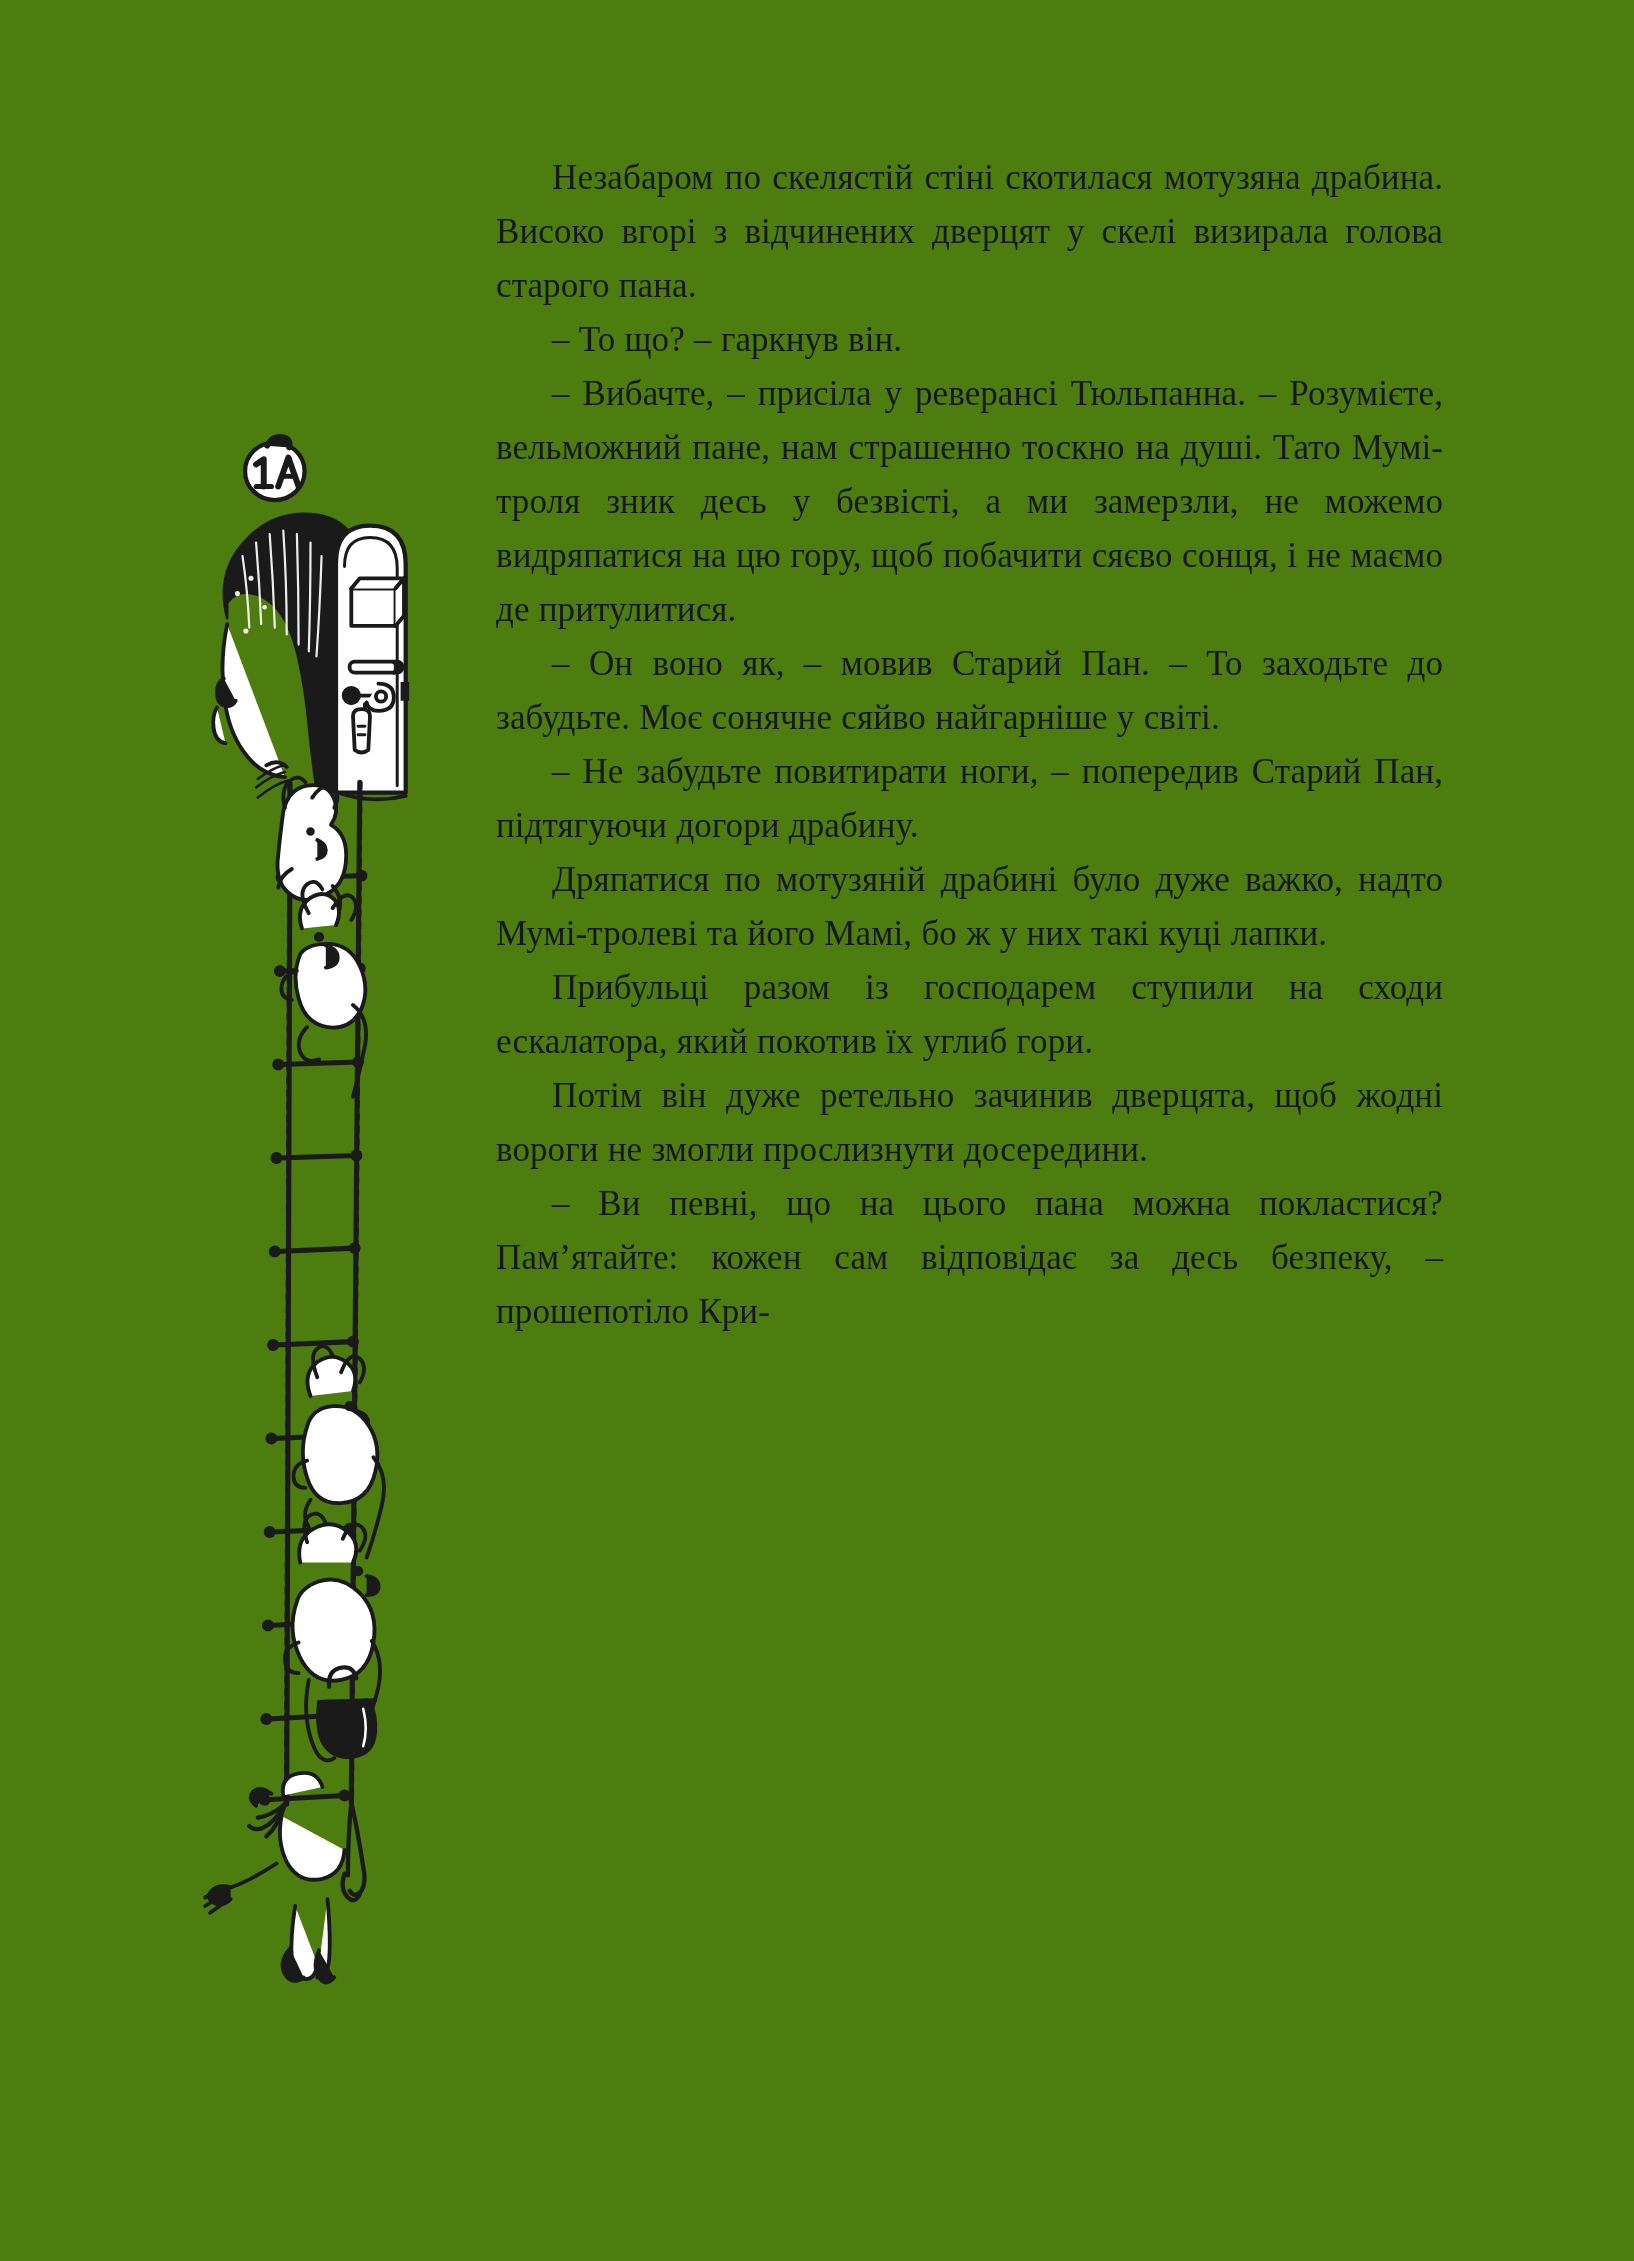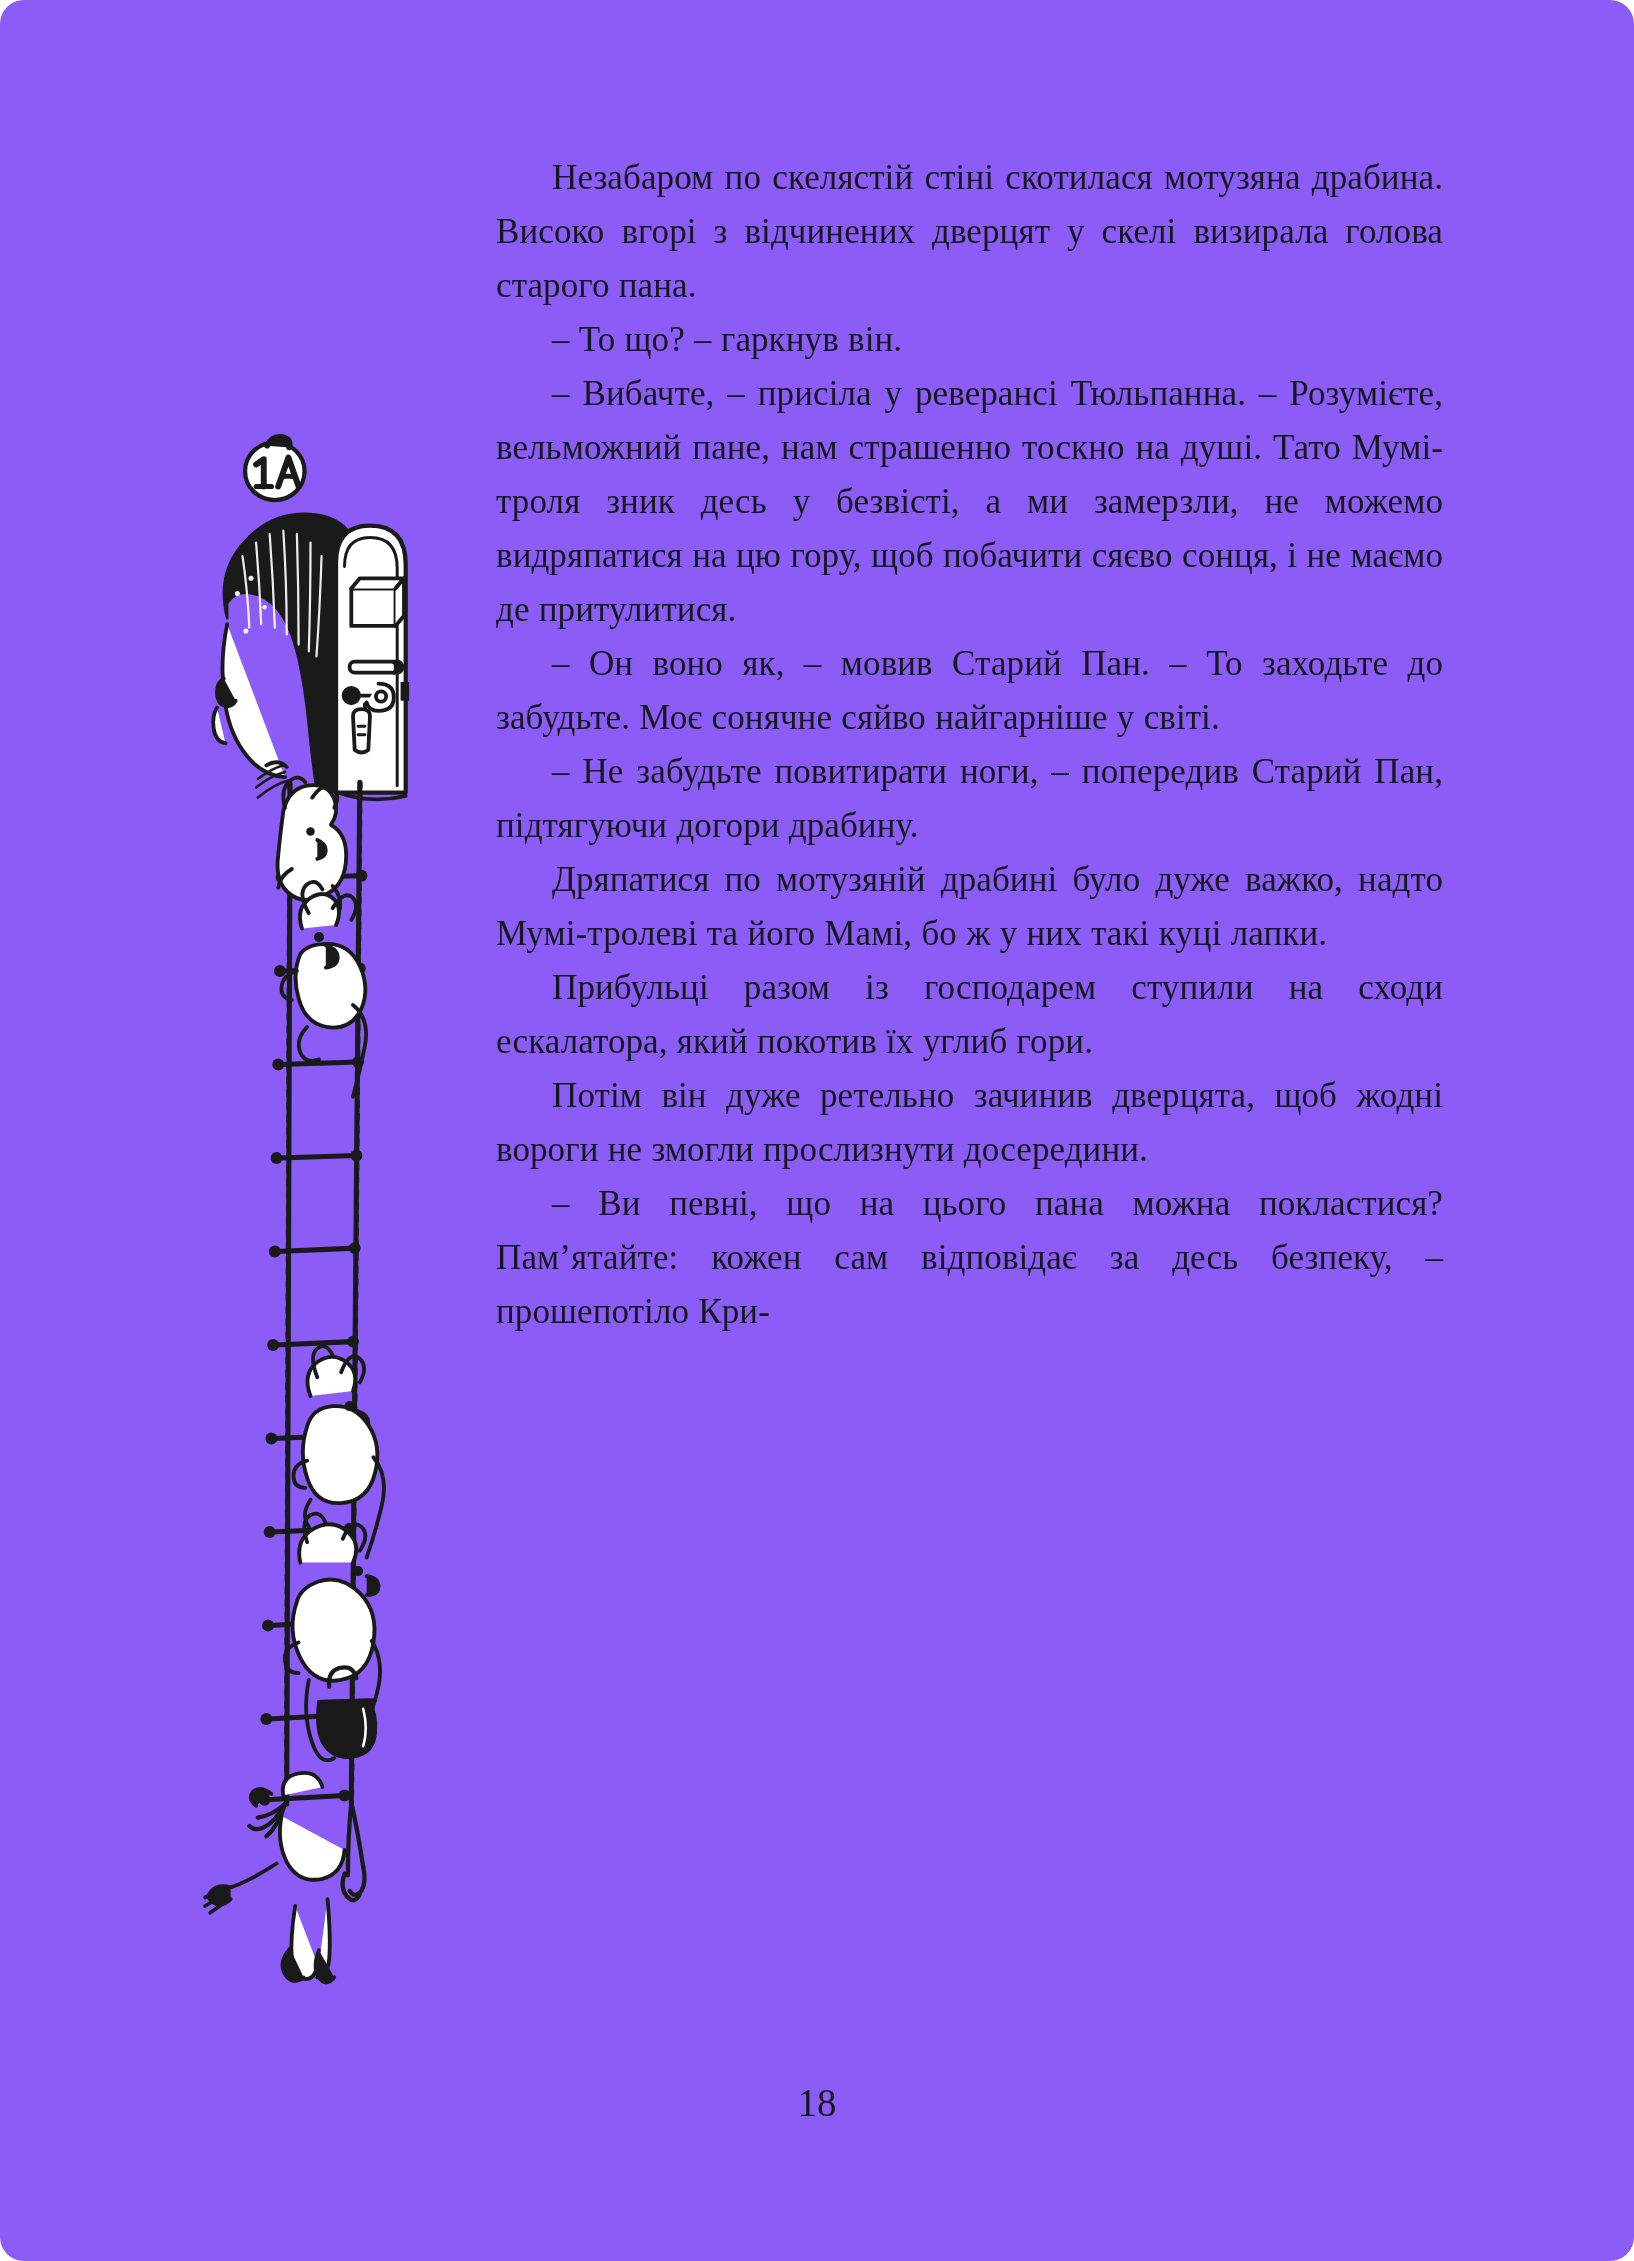--- a/index.html
+++ b/index.html
@@ -1,21 +1,21 @@
 <!DOCTYPE html>
 <html style="font-size:13.6px"><head>
 <meta charset="utf-8">
 <style>
   html,body{margin:0;padding:0;background:#ffffff;}
   body{
     width:1634px;height:2261px;position:relative;overflow:hidden;
     font-family:"Liberation Serif","DejaVu Serif",serif;
     color:#16181d;
   }
-  .page{position:absolute;inset:0;background:#8b5cf6;border-radius:24px;}
+  .page{position:absolute;inset:0;background:#4d7c0f;}
 
   
   .content{
     position:absolute;
     left:200px; top:151px;
     width:1243px;
     font-size:35px;
     line-height:54px;
     text-align:justify;
     text-justify:inter-word;
@@ -271,15 +271,14 @@
     <p class="para">– То що? – гаркнув він.</p>
     <p class="para">– Вибачте, – присіла у реверансі Тюльпанна. – Розумієте, вельможний пане, нам страшенно тоскно на душі. Тато Мумі-троля зник десь у безвісті, а ми замерзли, не можемо видряпатися на цю гору, щоб побачити сяєво сонця, і не маємо де притулитися.</p>
     <p class="para">– Он воно як, – мовив Старий Пан. – То заходьте до забудьте. Моє сонячне сяйво найгарніше у світі.</p>
     <p class="para">– Не забудьте повитирати ноги, – попередив Старий Пан, підтягуючи догори драбину.</p>
     <p class="para">Дряпатися по мотузяній драбині було дуже важко, надто Мумі-тролеві та його Мамі, бо ж у них такі куці лапки.</p>
     <p class="para">Прибульці разом із господарем ступили на сходи ескалатора, який покотив їх углиб гори.</p>
     <p class="para">Потім він дуже ретельно зачинив дверцята, щоб жодні вороги не змогли прослизнути досередини.</p>
     <p class="para">– Ви певні, що на цього пана можна покластися? Пам’ятайте: кожен сам відповідає за десь безпеку, – прошепотіло Кри-</p>
   </div>
 
-  <div class="folio">18</div>
 </div>
 
 
 </body></html>

